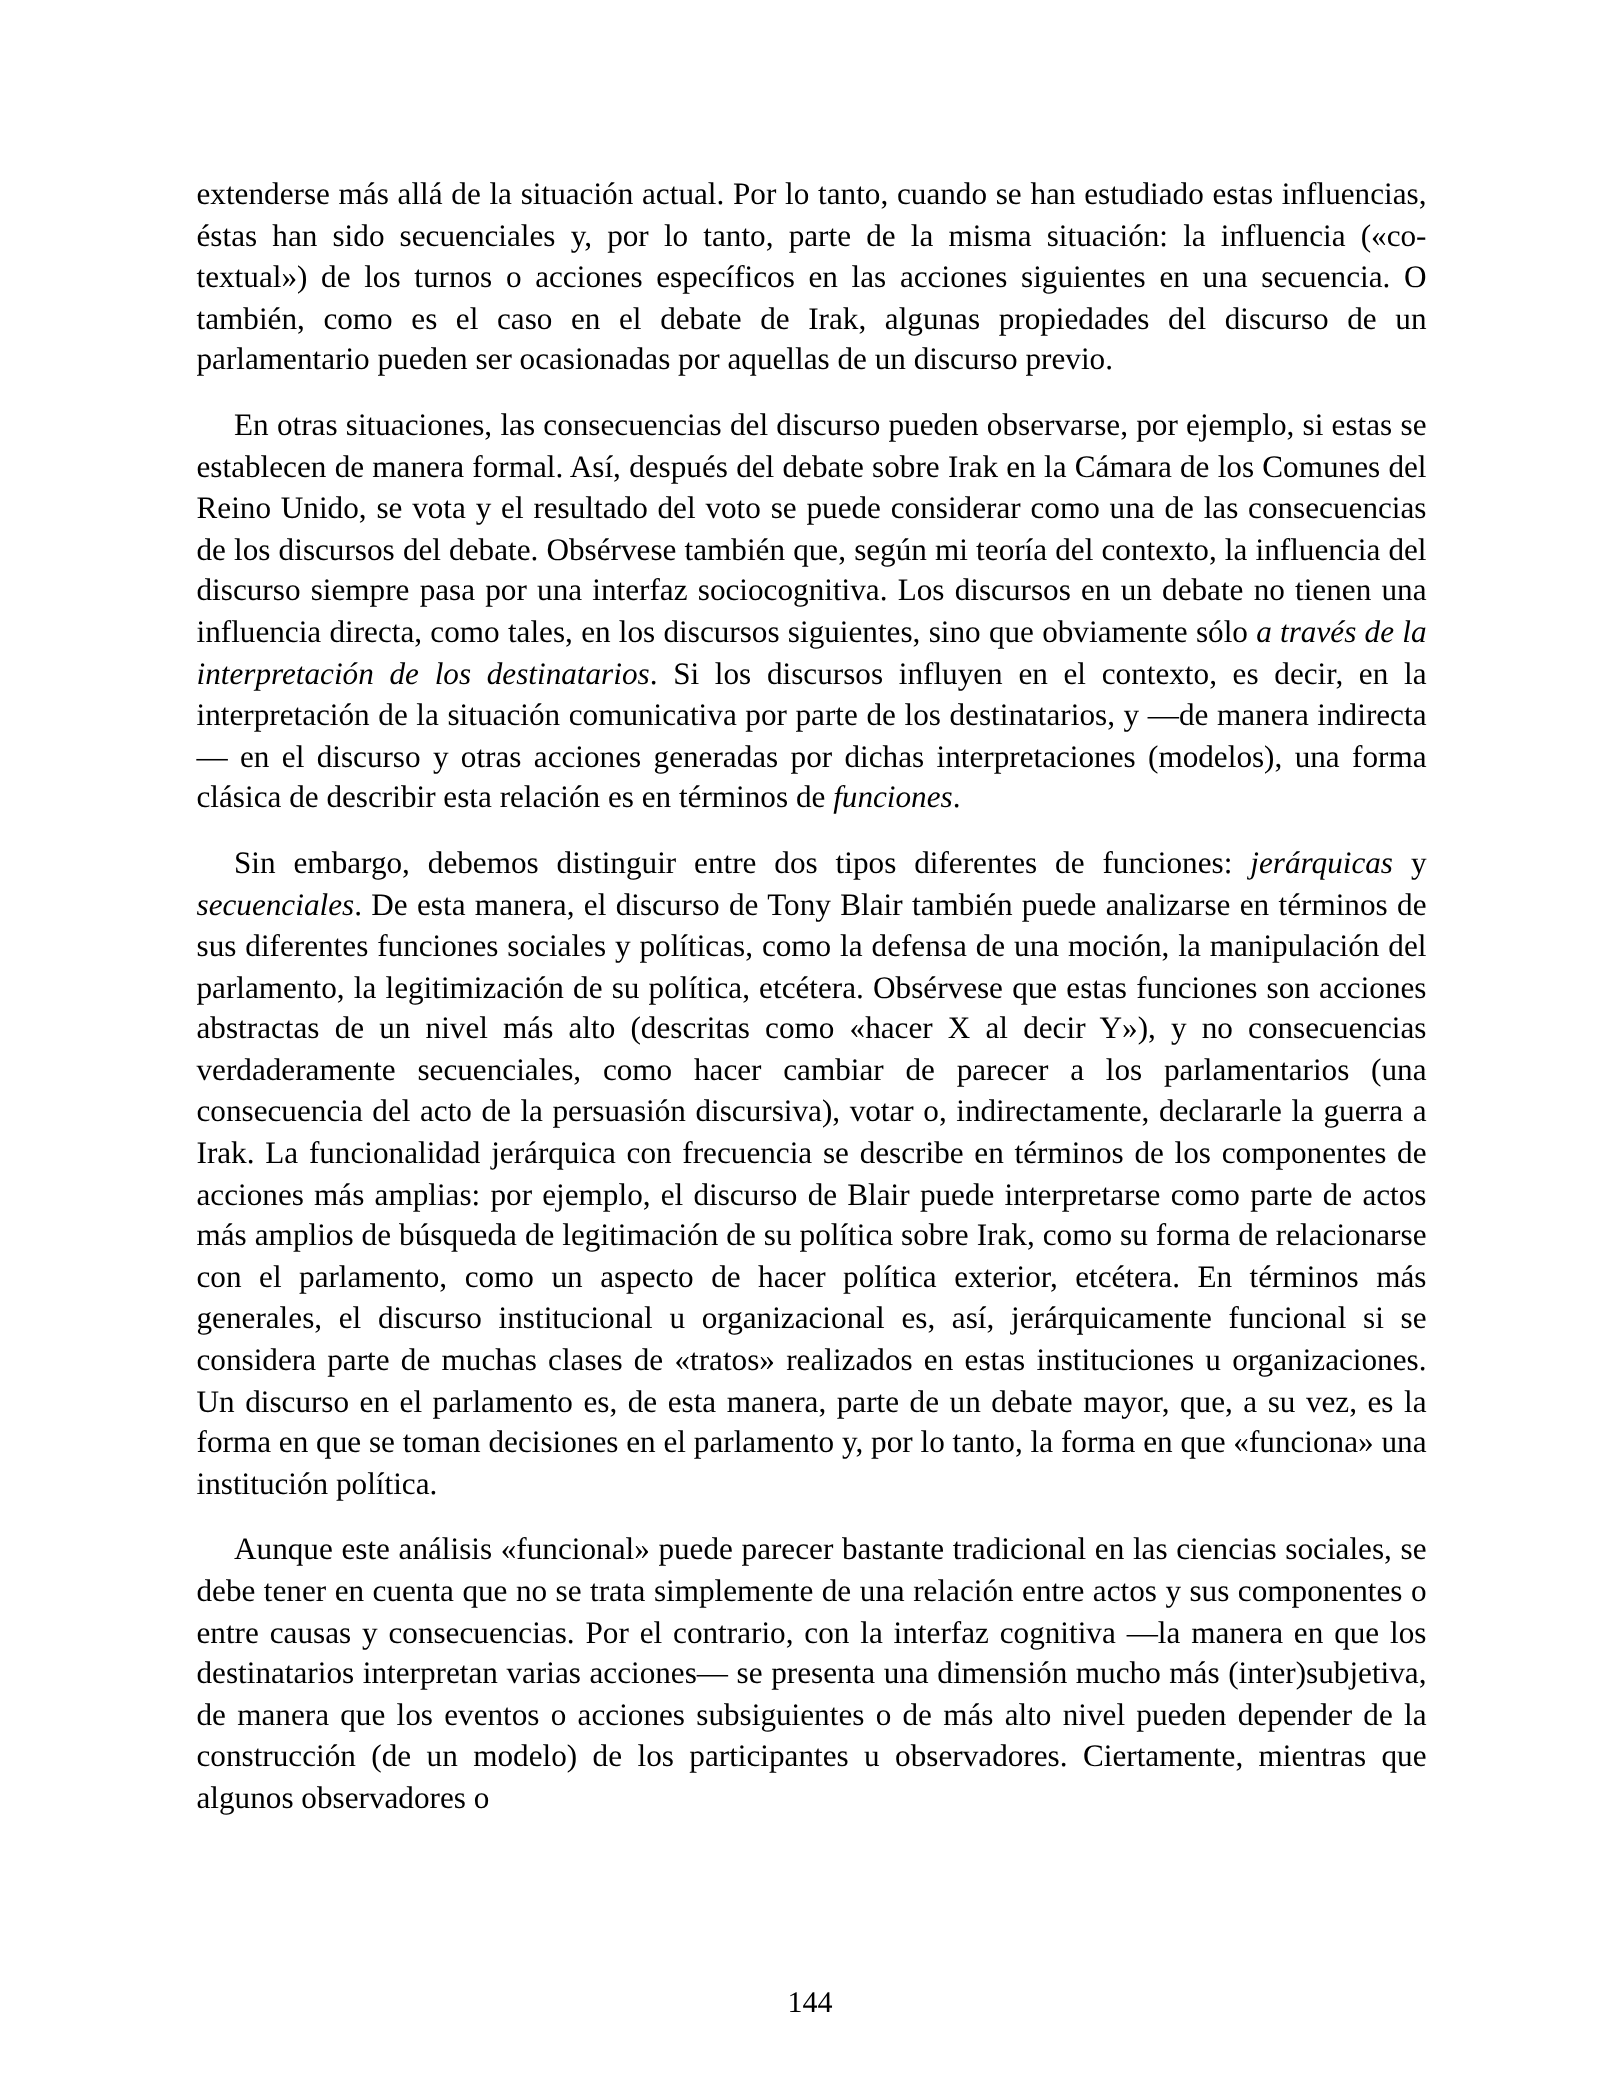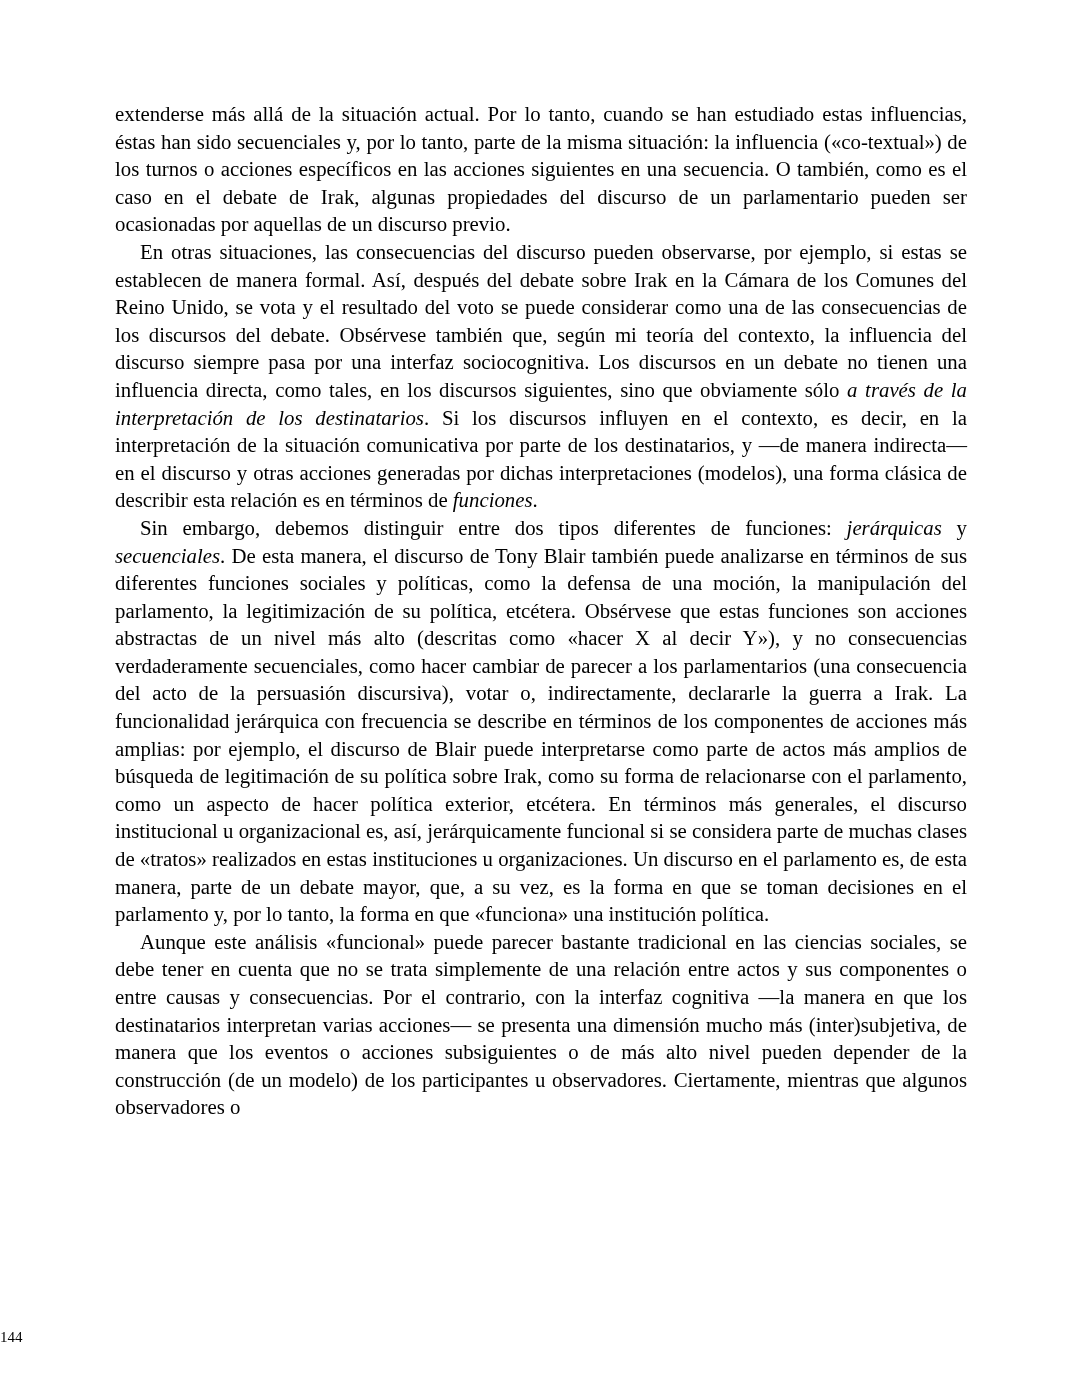--- a/index.html
+++ b/index.html
@@ -20,36 +20,36 @@
     position: absolute;
     left: 115px;
     top: 100px;
     width: 852px;
     font-size: 20.8px;
     line-height: 27.6px;
     text-align: justify;
     text-justify: inter-word;
   }
   .para {
-    margin: 0;
+    margin: 16px;
     text-indent: 0;
   }
   .para.indent {
     text-indent: 25px;
   }
   .para em {
     font-style: italic;
   }
   .page-number {
     position: absolute;
     left: 0;
     bottom: 52px;
     width: 100%;
-    text-align: left;
-    font-size: 15px;
+    text-align: center;
+    font-size: 20px;
     line-height: 1;
   }
 </style>
 </head>
 <body>
 
 <div class="page">
   <div class="text-block">
       <p class="para"><span>extenderse más allá de la situación actual. Por lo tanto, cuando se han estudiado estas influencias, éstas han sido secuenciales y, por lo tanto, parte de la misma situación: la influencia («co-textual») de los turnos o acciones específicos en las acciones siguientes en una secuencia. O también, como es el caso en el debate de Irak, algunas propiedades del discurso de un parlamentario pueden ser ocasionadas por aquellas de un discurso previo.</span></p>
       <p class="para indent"><span>En otras situaciones, las consecuencias del discurso pueden observarse, por ejemplo, si estas se establecen de manera formal. Así, después del debate sobre Irak en la Cámara de los Comunes del Reino Unido, se vota y el resultado del voto se puede considerar como una de las consecuencias de los discursos del debate. Obsérvese también que, según mi teoría del contexto, la influencia del discurso siempre pasa por una interfaz sociocognitiva. Los discursos en un debate no tienen una influencia directa, como tales, en los discursos siguientes, sino que obviamente sólo </span><em>a través de la interpretación de los destinatarios</em><span>. Si los discursos influyen en el contexto, es decir, en la interpretación de la situación comunicativa por parte de los destinatarios, y —de manera indirecta— en el discurso y otras acciones generadas por dichas interpretaciones (modelos), una forma clásica de describir esta relación es en términos de </span><em>funciones</em><span>.</span></p>

